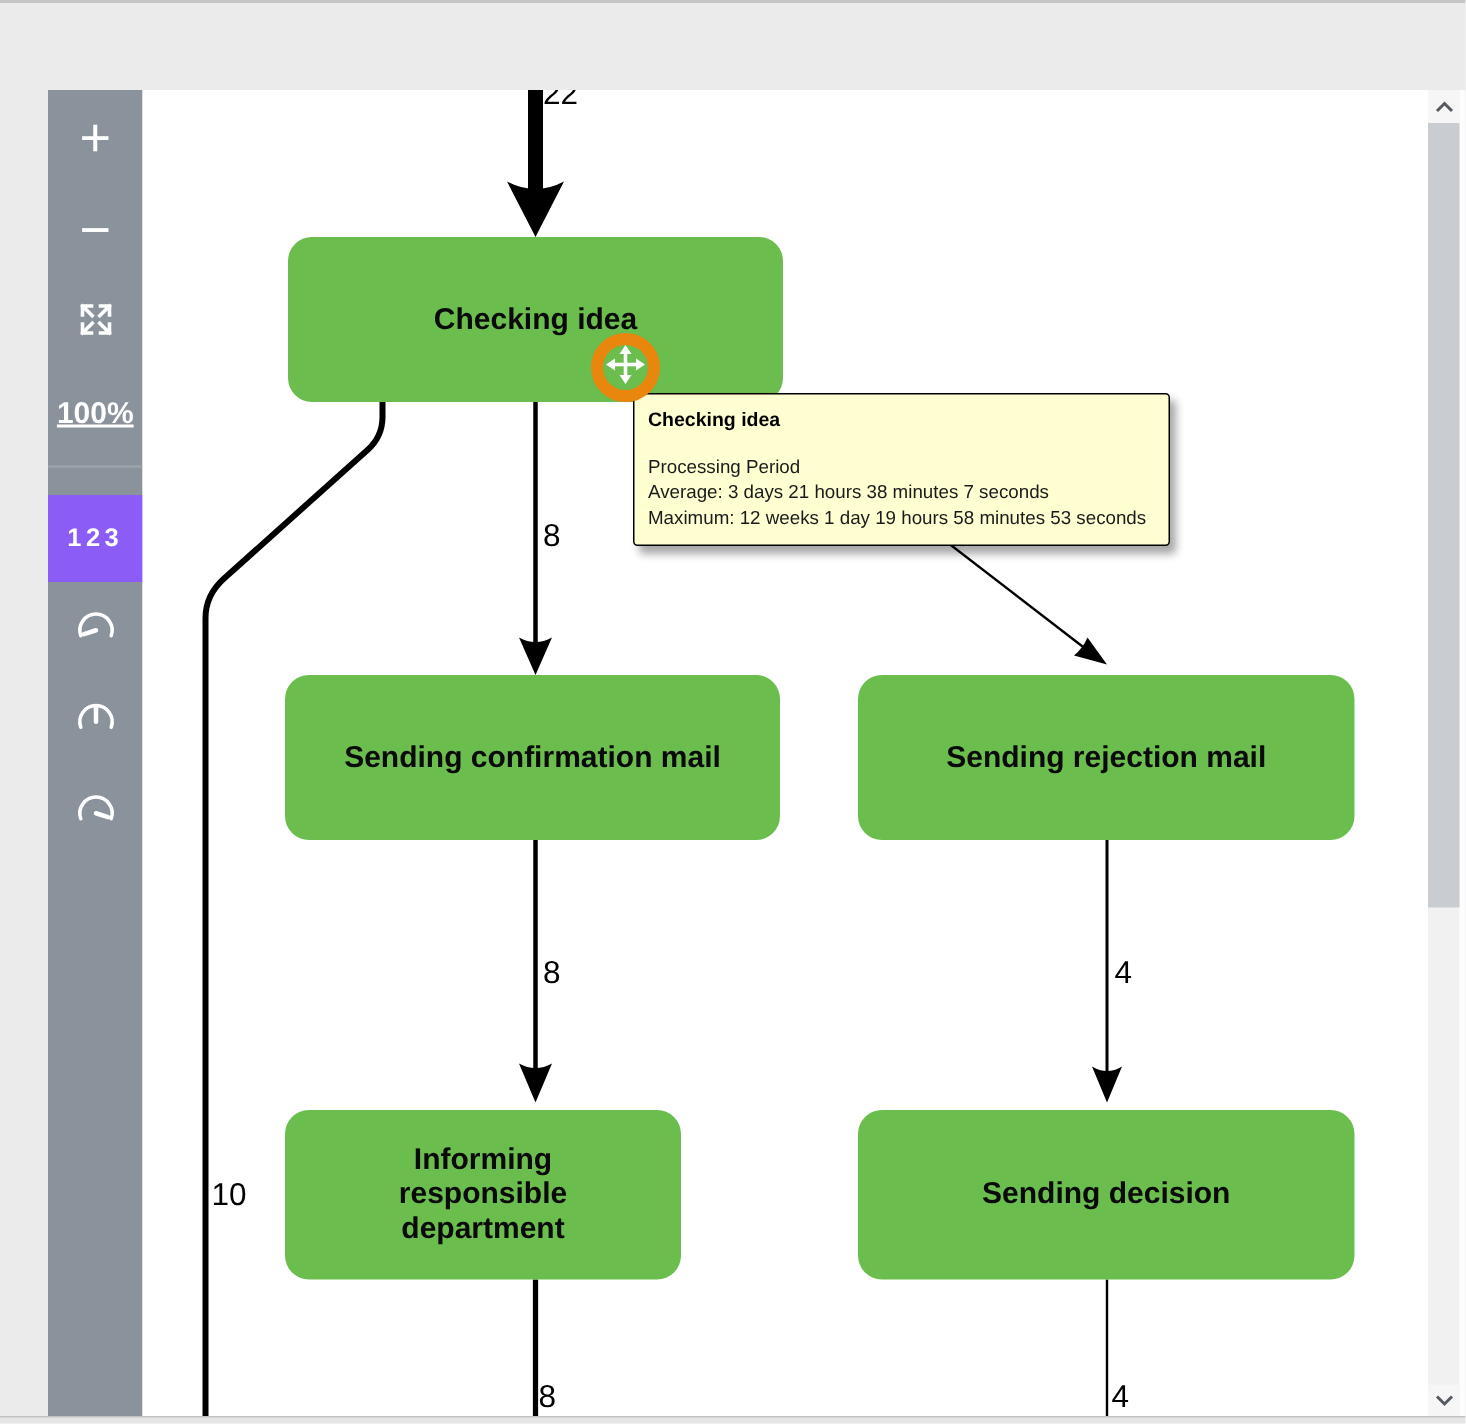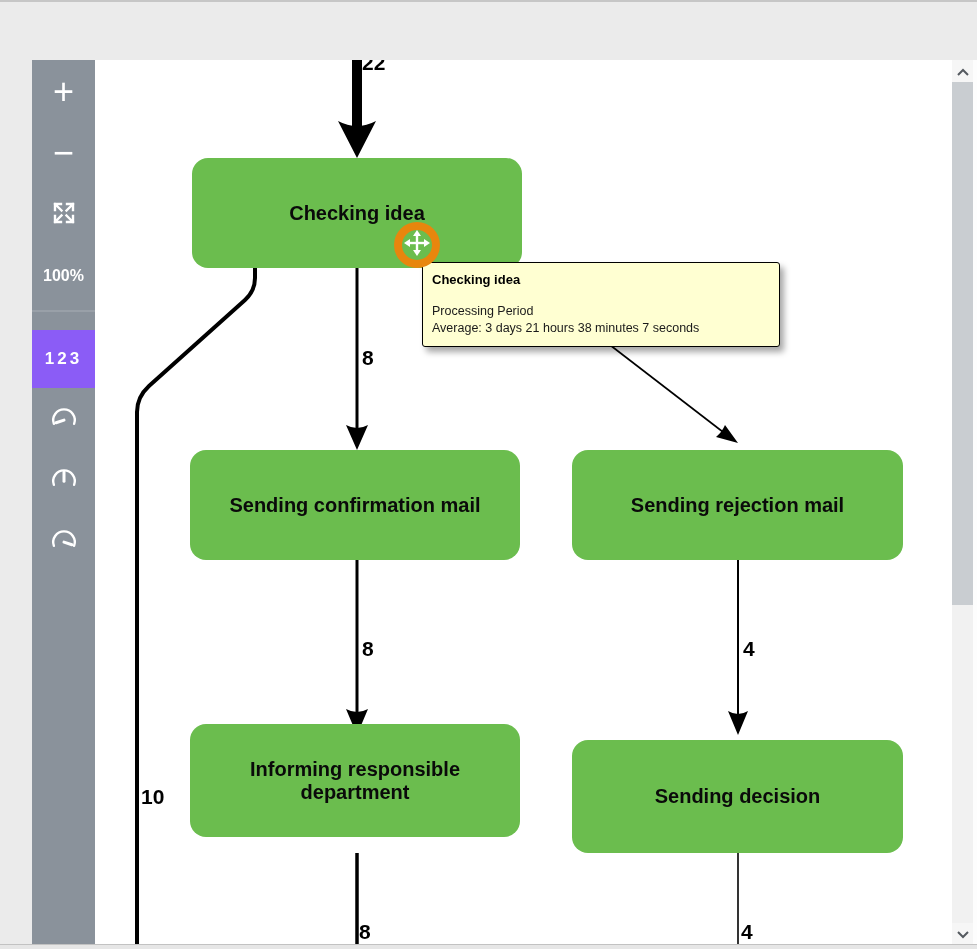--- a/index.html
+++ b/index.html
@@ -12,37 +12,37 @@
   .bottombar { position:absolute; left:0; top:944px; width:977px; height:5px;
                background:#e6e6e6; border-top:1px solid #c2c2c2; }
 
   
   .sidebar { position:absolute; left:32px; top:60px; width:63px; height:884px;
              background:#8a929b; }
   .sb-btn { position:absolute; left:0; width:63px; height:60px;
             display:flex; align-items:center; justify-content:center;
             color:#ffffff; cursor:pointer; }
   .sb-plusminus { font-size:36px; font-weight:400; line-height:1; }
-  .sb-zoomlevel { font-size:16px; font-weight:700; }
+  .sb-zoomlevel { font-size:20px; font-weight:700;text-decoration:underline; }
   .sb-divider { position:absolute; left:0; top:250px; width:63px; height:2px;
                 background:#99a0a8; }
   .sb-123 { top:270px; height:58px; background:#8b5cf6; font-size:17px;
             font-weight:700; letter-spacing:3px; }
 
   
   .canvas { position:absolute; left:95px; top:60px; width:857px; height:885px;
             background:#ffffff; overflow:hidden; }
   .edges { position:absolute; left:0; top:0; }
 
   .node { position:absolute; background:#6bbd4e; border-radius:16px;
           display:flex; align-items:center; justify-content:center;
           text-align:center; font-size:20px; font-weight:700; color:#0a0a0a;
           padding:0 38px; cursor:pointer; }
 
-  .edge-label { position:absolute; font-size:21px; font-weight:700; color:#000; }
+  .edge-label { position:absolute; font-size:21px; font-weight:400; color:#000; }
 
   
   .tooltip { position:absolute; left:327px; top:202px; width:358px;
              background:#ffffd2; border:1px solid #000; border-radius:3px;
              box-shadow:4px 5px 6px rgba(0,0,0,0.35);
              padding:8px 10px 9px 9px; color:#1a1a1a; font-size:12.5px;
              line-height:17px; }
   .tooltip .tt-title { font-weight:700; color:#000; font-size:13px;
                        margin-bottom:15px; }
 
@@ -141,27 +141,28 @@
     <span class="edge-label" style="left:267px; top:286px">8</span>
     <span class="edge-label" style="left:267px; top:577px">8</span>
     <span class="edge-label" style="left:648px; top:577px">4</span>
     <span class="edge-label" style="left:264px; top:860px">8</span>
     <span class="edge-label" style="left:646px; top:860px">4</span>
     <span class="edge-label" style="left:46px; top:725px">10</span>
 
     <div class="node" style="left:97px;  top:98px;  width:330px; height:110px">Checking idea</div>
     <div class="node" style="left:477px; top:390px; width:331px; height:110px">Sending rejection mail</div>
     <div class="node" style="left:95px;  top:390px; width:330px; height:110px">Sending confirmation mail</div>
-    <div class="node" style="left:95px;  top:664px; width:330px; height:113px">Informing responsible department</div>
+    <div class="node" style="left:95px;  top:680px; width:264px; height:113px">Informing responsible department</div>
     <div class="node" style="left:477px; top:680px; width:331px; height:113px">Sending decision</div>
 
     <div class="tooltip">
       <div class="tt-title">Checking idea</div>
       <div>Processing Period</div>
       <div>Average: 3 days 21 hours 38 minutes 7 seconds</div>
+      <div>Maximum: 12 weeks 1 day 19 hours 58 minutes 53 seconds</div>
     </div>
 
     <div class="cursor">
       <span>
         <svg width="26" height="26" viewBox="0 0 26 26">
           <g stroke="#ffffff" stroke-width="2.4">
             <line x1="13" y1="6" x2="13" y2="20"></line>
             <line x1="6" y1="13" x2="20" y2="13"></line>
           </g>
           <g fill="#ffffff">

